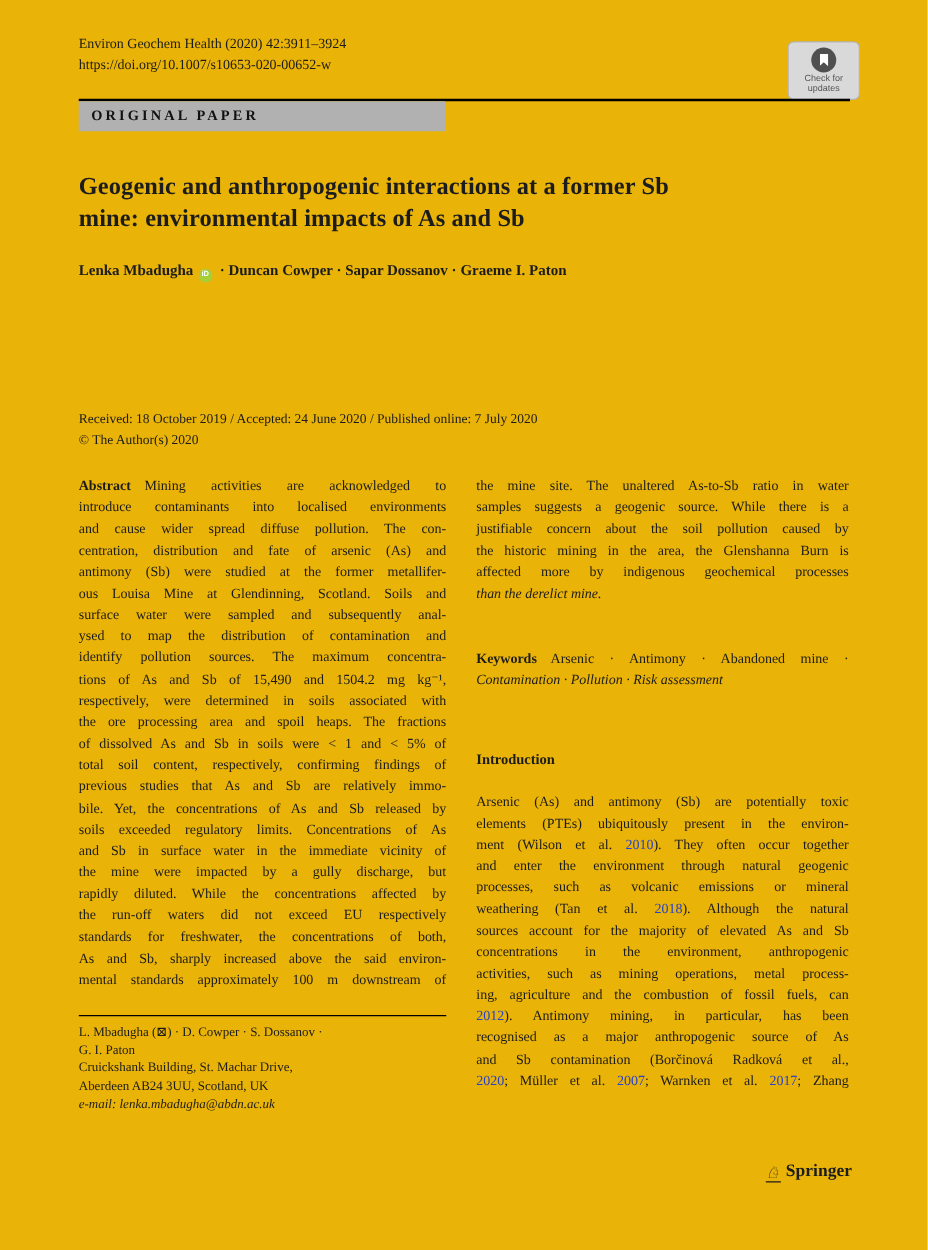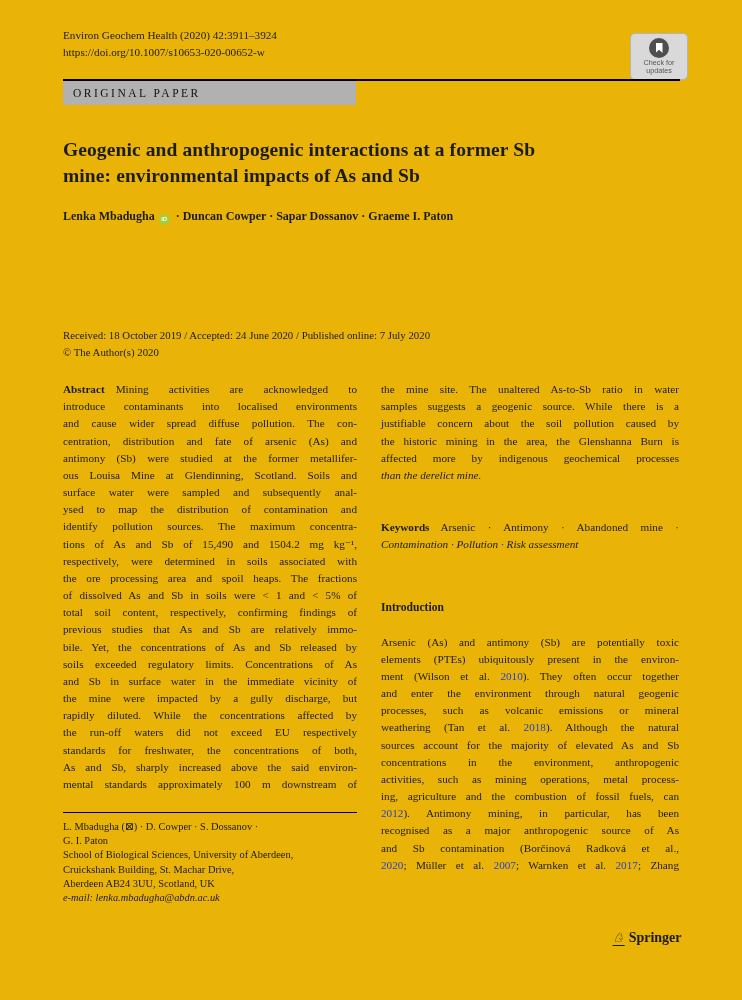--- a/index.html
+++ b/index.html
@@ -15,21 +15,21 @@
   .badge{width:56px;height:45px;background:#d9d9d9;border:1px solid #b5b5b5;border-radius:5px;
          display:flex;flex-direction:column;align-items:center;justify-content:center;cursor:pointer;}
   .badge .circ{width:20px;height:20px;border-radius:50%;background:#4f4f4f;display:flex;
                align-items:center;justify-content:center;margin-bottom:1px;}
   .badge .bm{width:7px;height:10px;background:#ffffff;clip-path:polygon(0 0,100% 0,100% 100%,50% 68%,0 100%);}
   .badge .bt{font-family:"Liberation Sans","DejaVu Sans",sans-serif;font-size:7.2px;line-height:8px;color:#555;}
 
   
   .bannerwrap{border-top:2.5px solid #000;}
   .banner{width:293px;height:24px;background:#b1b1b1;display:flex;align-items:center;}
-  .banner span{font-weight:normal;font-size:11.5px;letter-spacing:2.5px;padding-left:10px;color:#111;}
+  .banner span{font-weight:bold;font-size:11.5px;letter-spacing:2.5px;padding-left:10px;color:#111;}
 
   .title{font-size:19.5px;font-weight:bold;line-height:26px;letter-spacing:.1px;}
   .authors{font-size:12px;font-weight:bold;}
   .orcid{display:inline-flex;width:11px;height:11px;border-radius:50%;background:#a6ce39;color:#fff;
          font-family:"Liberation Sans","DejaVu Sans",sans-serif;font-size:6px;font-weight:bold;
          align-items:center;justify-content:center;vertical-align:-1px;margin:0 3px 0 4px;cursor:pointer;}
   .dates{font-size:10.8px;line-height:16.5px;}
 
   
   .col{font-size:11.2px;line-height:17.17px;}
@@ -144,21 +144,20 @@
         <div class="jl"><span>recognised as a major anthropogenic source of As</span></div>
         <div class="jl"><span>and Sb contamination (Borčinová Radková et al.,</span></div>
         <div class="jl"><span class="link">2020</span><span>; Müller et al. </span><span class="link">2007</span><span>; Warnken et al. </span><span class="link">2017</span><span>; Zhang</span></div>
       </div>
   </div>
 
   <div class="abs fnrule" style="left:63px;top:812px;"></div>
   <div class="abs footnote" style="left:63px;top:820px;width:294px;">
       <div class="jl"><span>L. Mbadugha (⊠) · D. Cowper · S. Dossanov ·</span></div>
       <div class="jl"><span>G. I. Paton</span></div>
-      <div class="jl"><span>School of Biological Sciences, University of Aberdeen,</span></div>
       <div class="jl"><span>Cruickshank Building, St. Machar Drive,</span></div>
       <div class="jl"><span>Aberdeen AB24 3UU, Scotland, UK</span></div>
       <div class="jl ragged"><span>e-mail: </span><span class="plain-link">lenka.mbadugha@abdn.ac.uk</span></div>
     </div>
 
   <div class="abs spr" style="left:613px;top:930px;">
     <span class="horse">♘</span>
     <span>Springer</span>
   </div>
 

